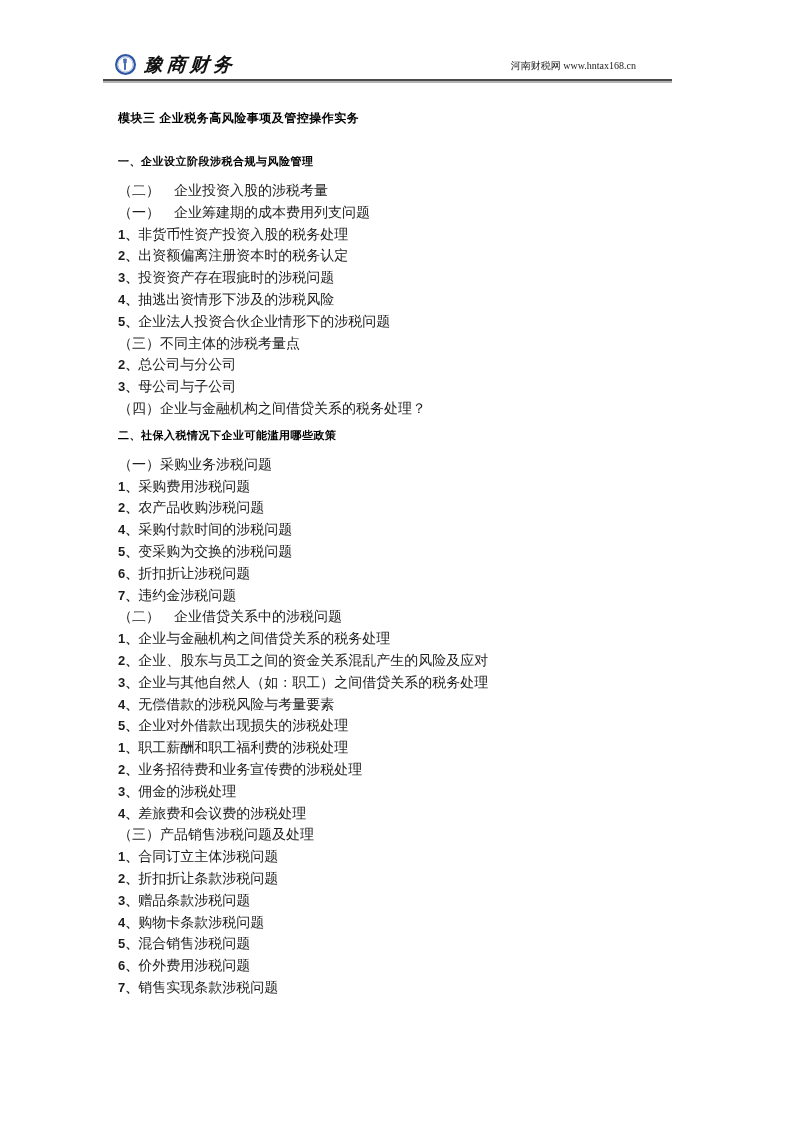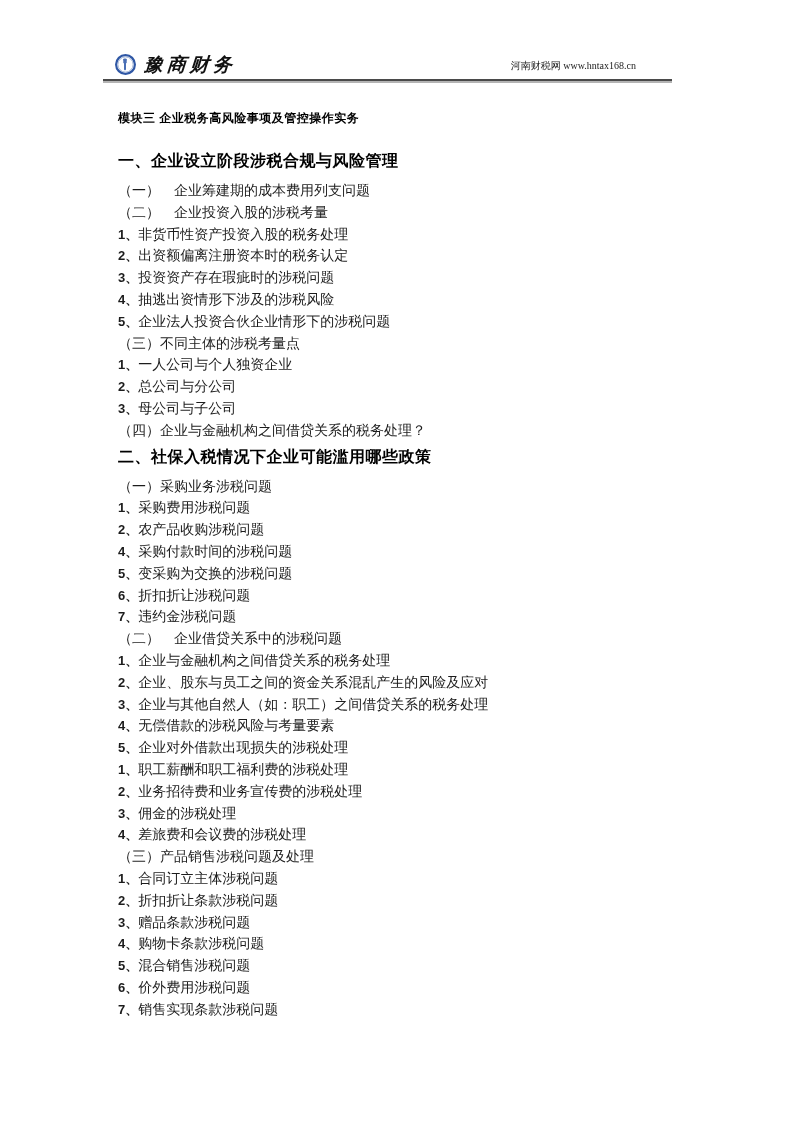--- a/index.html
+++ b/index.html
@@ -41,21 +41,21 @@
   
   .content{margin-left:118px;margin-right:104px;}
   .doc-title{
     margin-top:24px;
     font-family:"Liberation Sans","DejaVu Sans",sans-serif;
     font-weight:bold;font-size:12px;line-height:26px;
     color:#000;letter-spacing:0.5px;white-space:nowrap;
   }
   .section-heading{
     font-family:"Liberation Sans","DejaVu Sans",sans-serif;
-    font-weight:bold;font-size:16px;line-height:24px;
+    font-weight:bold;font-size:11px;line-height:24px;
     color:#000;letter-spacing:0.5px;white-space:nowrap;
   }
   .sec-1 .section-heading{margin-top:18px;}
   .sec-2 .section-heading{margin-top:3px;}
   .outline-list{margin-top:7px;margin-bottom:0;}
   .outline-item{
     font-size:14px;line-height:21.8px;
     color:#1c1c1c;white-space:nowrap;
   }
   .outline-item .num{
@@ -83,29 +83,28 @@
     <div class="rule"></div>
   </div>
 
   <div class="content">
 
     <div class="doc-title">模块三 企业税务高风险事项及管控操作实务</div>
 
     <div class="section sec-1">
       <div class="section-heading">一、企业设立阶段涉税合规与风险管理</div>
       <div class="outline-list">
+          <div class="outline-item">（二）　企业投资入股的涉税考量</div>
           <div class="outline-item">（一）　企业筹建期的成本费用列支问题</div>
-          <div class="outline-item">（二）　企业投资入股的涉税考量</div>
           <div class="outline-item"><span class="num">1、</span>非货币性资产投资入股的税务处理</div>
           <div class="outline-item"><span class="num">2、</span>出资额偏离注册资本时的税务认定</div>
           <div class="outline-item"><span class="num">3、</span>投资资产存在瑕疵时的涉税问题</div>
           <div class="outline-item"><span class="num">4、</span>抽逃出资情形下涉及的涉税风险</div>
           <div class="outline-item"><span class="num">5、</span>企业法人投资合伙企业情形下的涉税问题</div>
           <div class="outline-item">（三）不同主体的涉税考量点</div>
-          <div class="outline-item"><span class="num">1、</span>一人公司与个人独资企业</div>
           <div class="outline-item"><span class="num">2、</span>总公司与分公司</div>
           <div class="outline-item"><span class="num">3、</span>母公司与子公司</div>
           <div class="outline-item">（四）企业与金融机构之间借贷关系的税务处理？</div>
         </div>
     </div>
 
     <div class="section sec-2">
       <div class="section-heading">二、社保入税情况下企业可能滥用哪些政策</div>
       <div class="outline-list">
           <div class="outline-item">（一）采购业务涉税问题</div>

